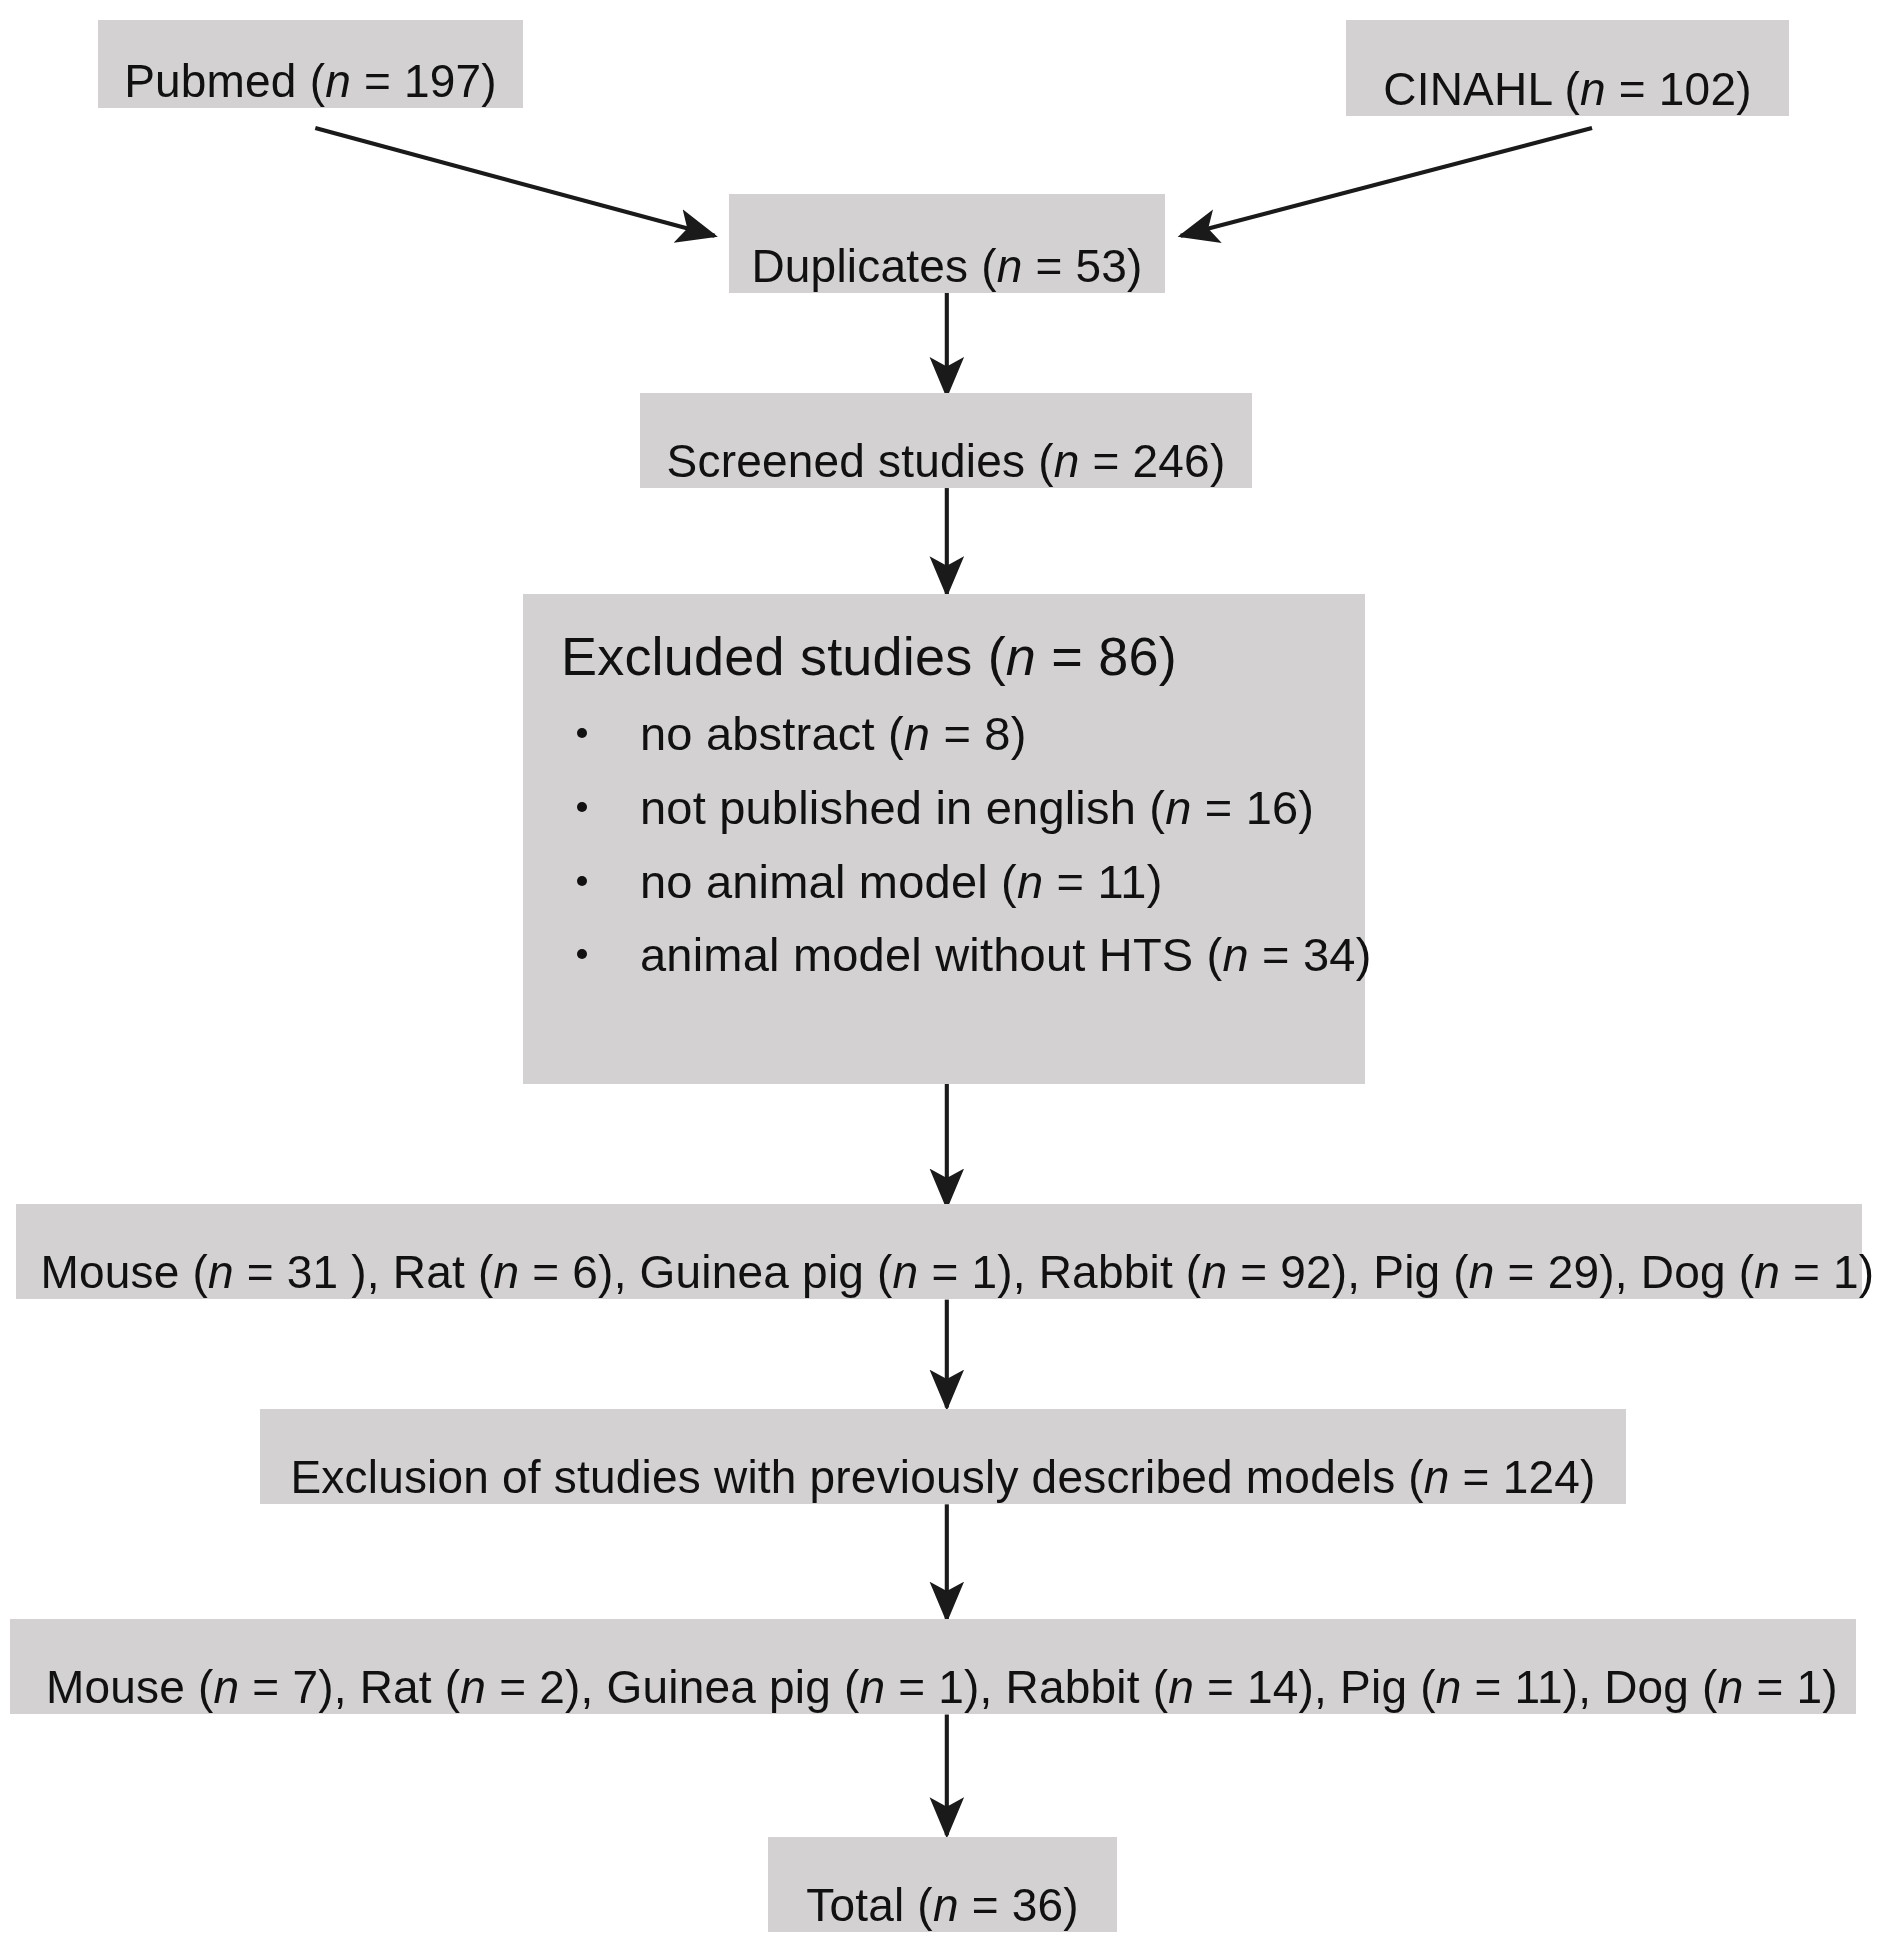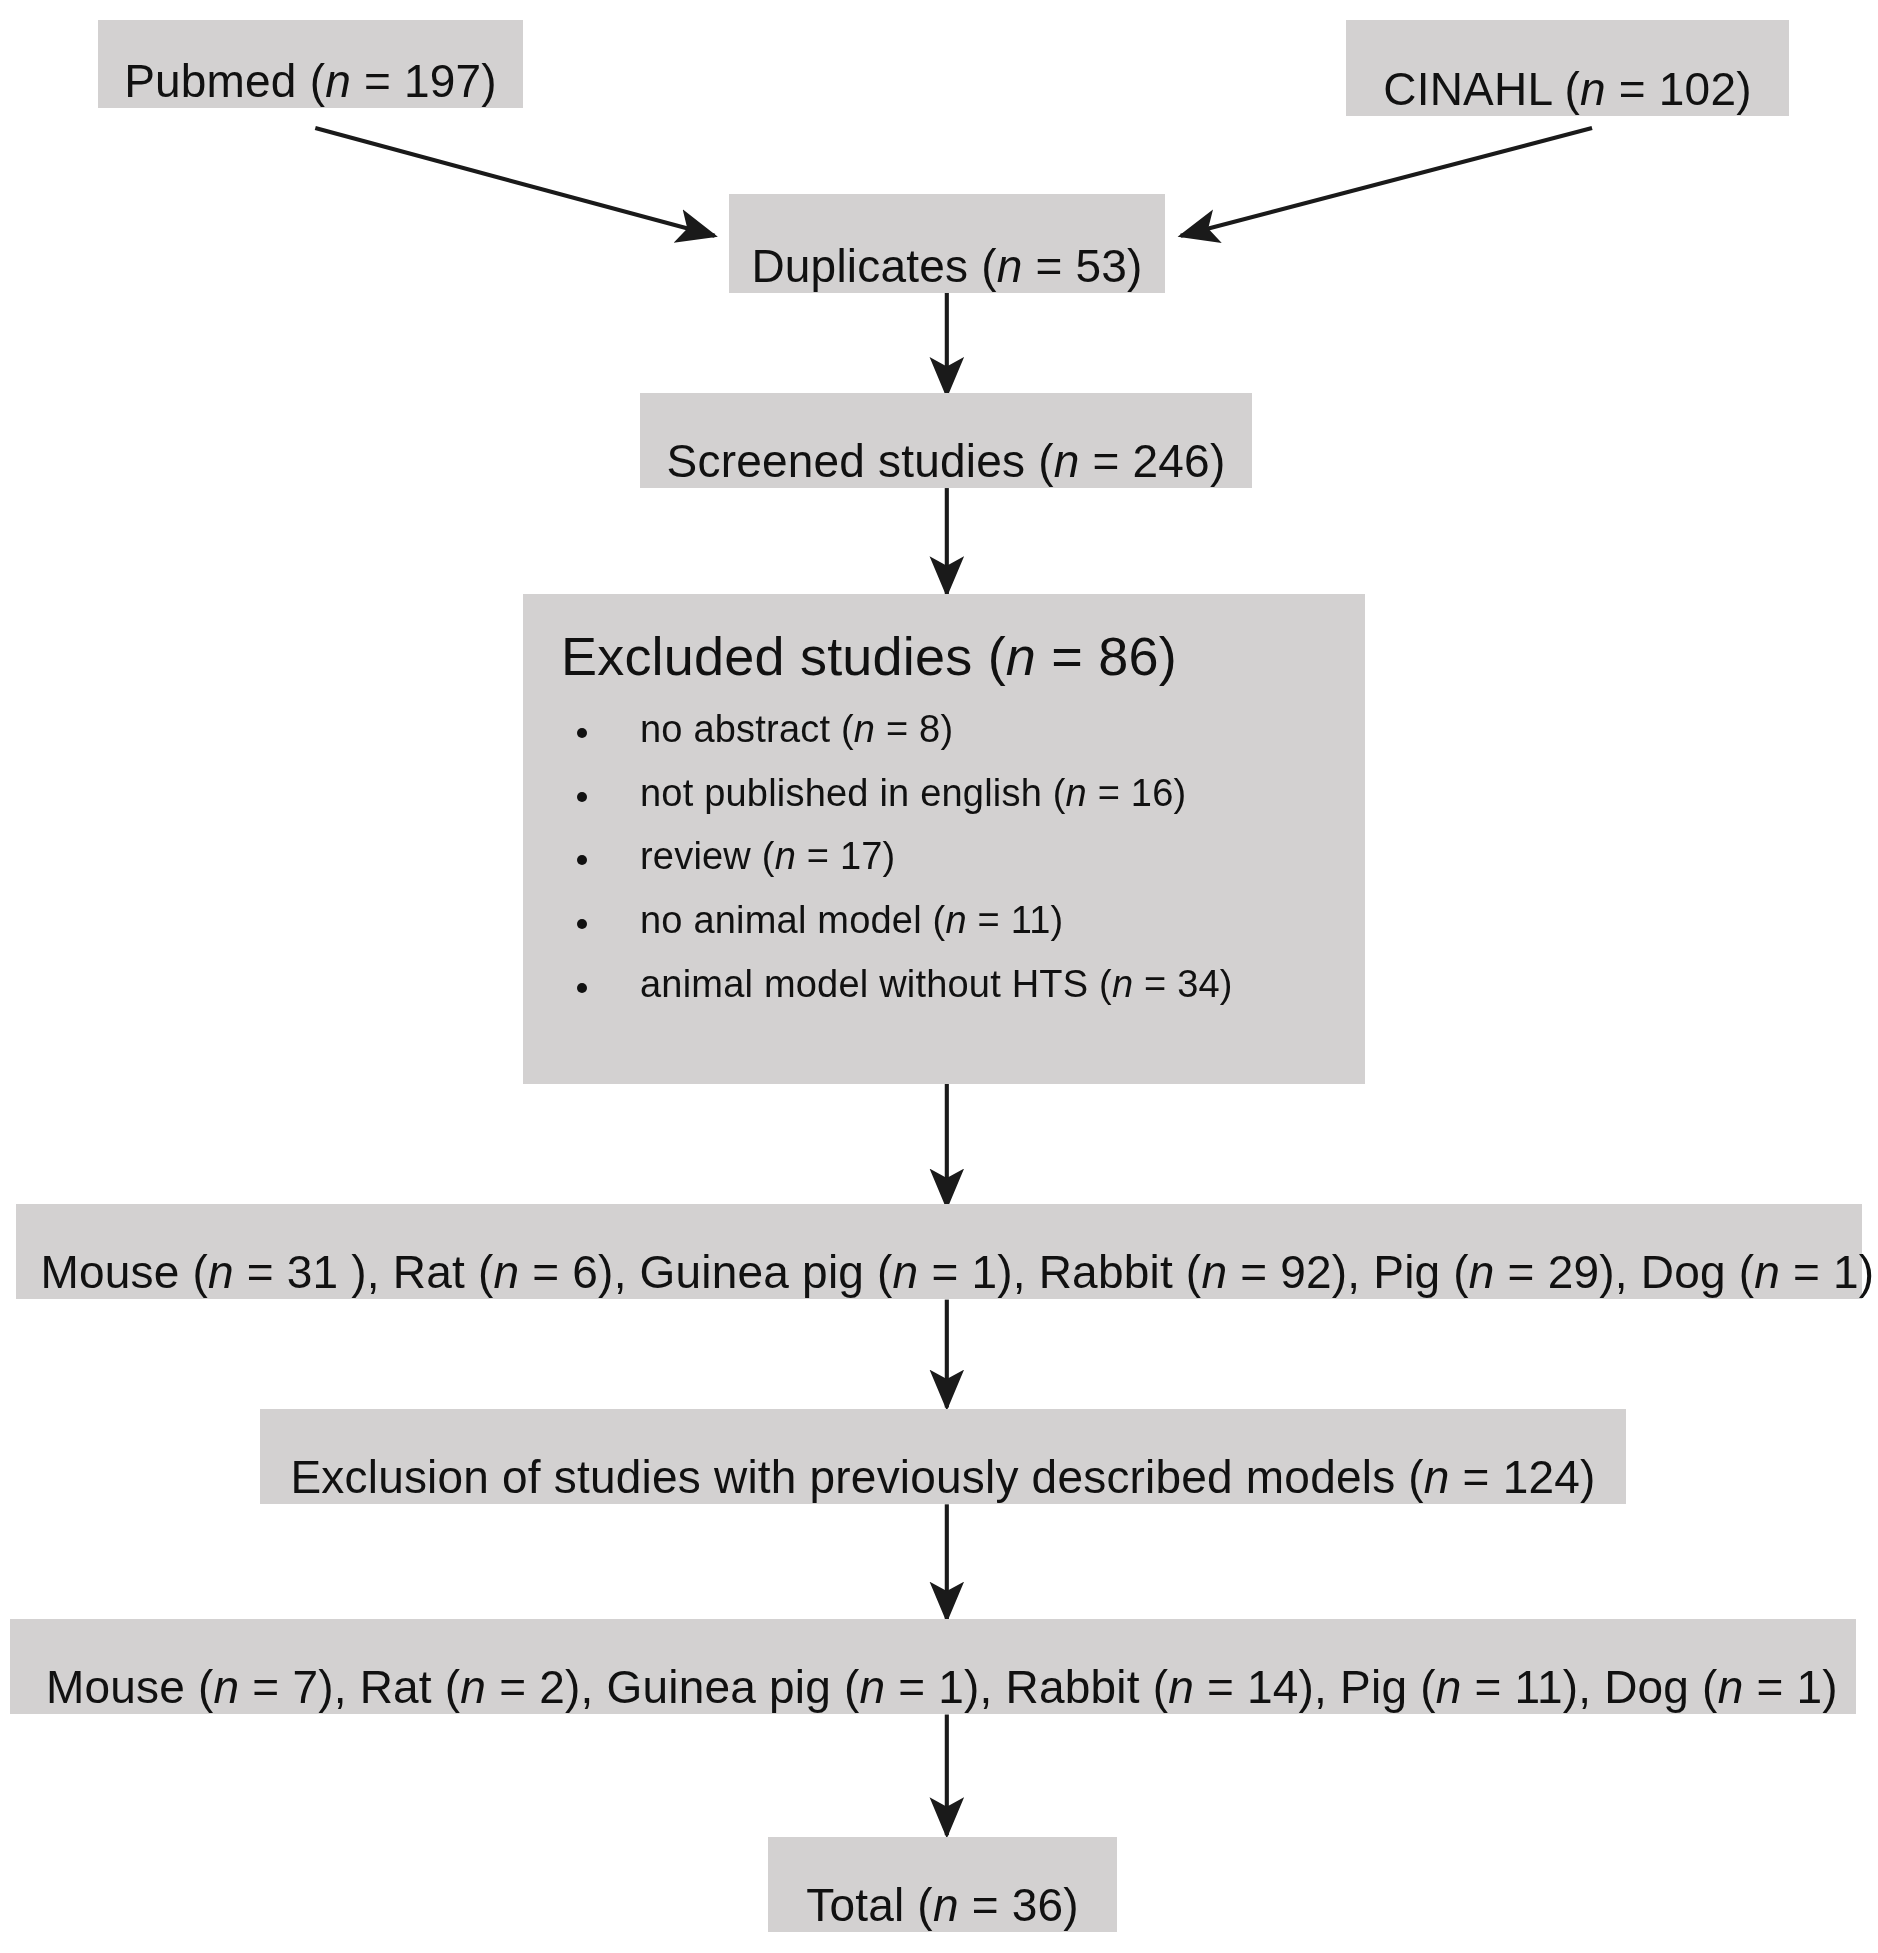--- a/index.html
+++ b/index.html
@@ -46,21 +46,21 @@
     line-height: 1.1;
     margin-bottom: 22px;
   }
   .bullet-list {
     list-style: none;
     margin: 0;
     padding: 0;
   }
   .bullet-list li {
     position: relative;
-    font-size: 38px;
+    font-size: 47px;
     line-height: 1.12;
     padding-left: 79px;
     margin-bottom: 21px;
     white-space: nowrap;
   }
   .bullet-list li:last-child { margin-bottom: 0; }
   .bullet-list li .dot {
     position: absolute;
     left: 16.4px;
     top: 20px;
@@ -127,23 +127,20 @@
   <div class="box" id="excluded-box" style="left:523px; top:594px; width:842px; height:490px;">
     <div id="excluded-title"><span>Excluded studies (</span><em>n</em><span> = 86)</span></div>
     <ul class="bullet-list">
       <li>
         <span class="dot"></span><span>no abstract (</span><em>n</em><span> = 8)</span>
       </li>
       <li>
         <span class="dot"></span><span>not published in english (</span><em>n</em><span> = 16)</span>
       </li>
       <li>
-        <span class="dot"></span><span>review (</span><em>n</em><span> = 17)</span>
-      </li>
-      <li>
         <span class="dot"></span><span>no animal model (</span><em>n</em><span> = 11)</span>
       </li>
       <li>
         <span class="dot"></span><span>animal model without HTS (</span><em>n</em><span> = 34)</span>
       </li>
     </ul>
   </div>
 
   <div class="box left" id="species-first-box" style="left:16.4px; top:1204px; width:1846px; height:95px; padding-left:24px;">
     <span class="txt"><span>Mouse (</span><em>n</em><span> = 31 ), </span><span>Rat (</span><em>n</em><span> = 6), </span><span>Guinea pig (</span><em>n</em><span> = 1), </span><span>Rabbit (</span><em>n</em><span> = 92), </span><span>Pig (</span><em>n</em><span> = 29), </span><span>Dog (</span><em>n</em><span> = 1)</span></span>

